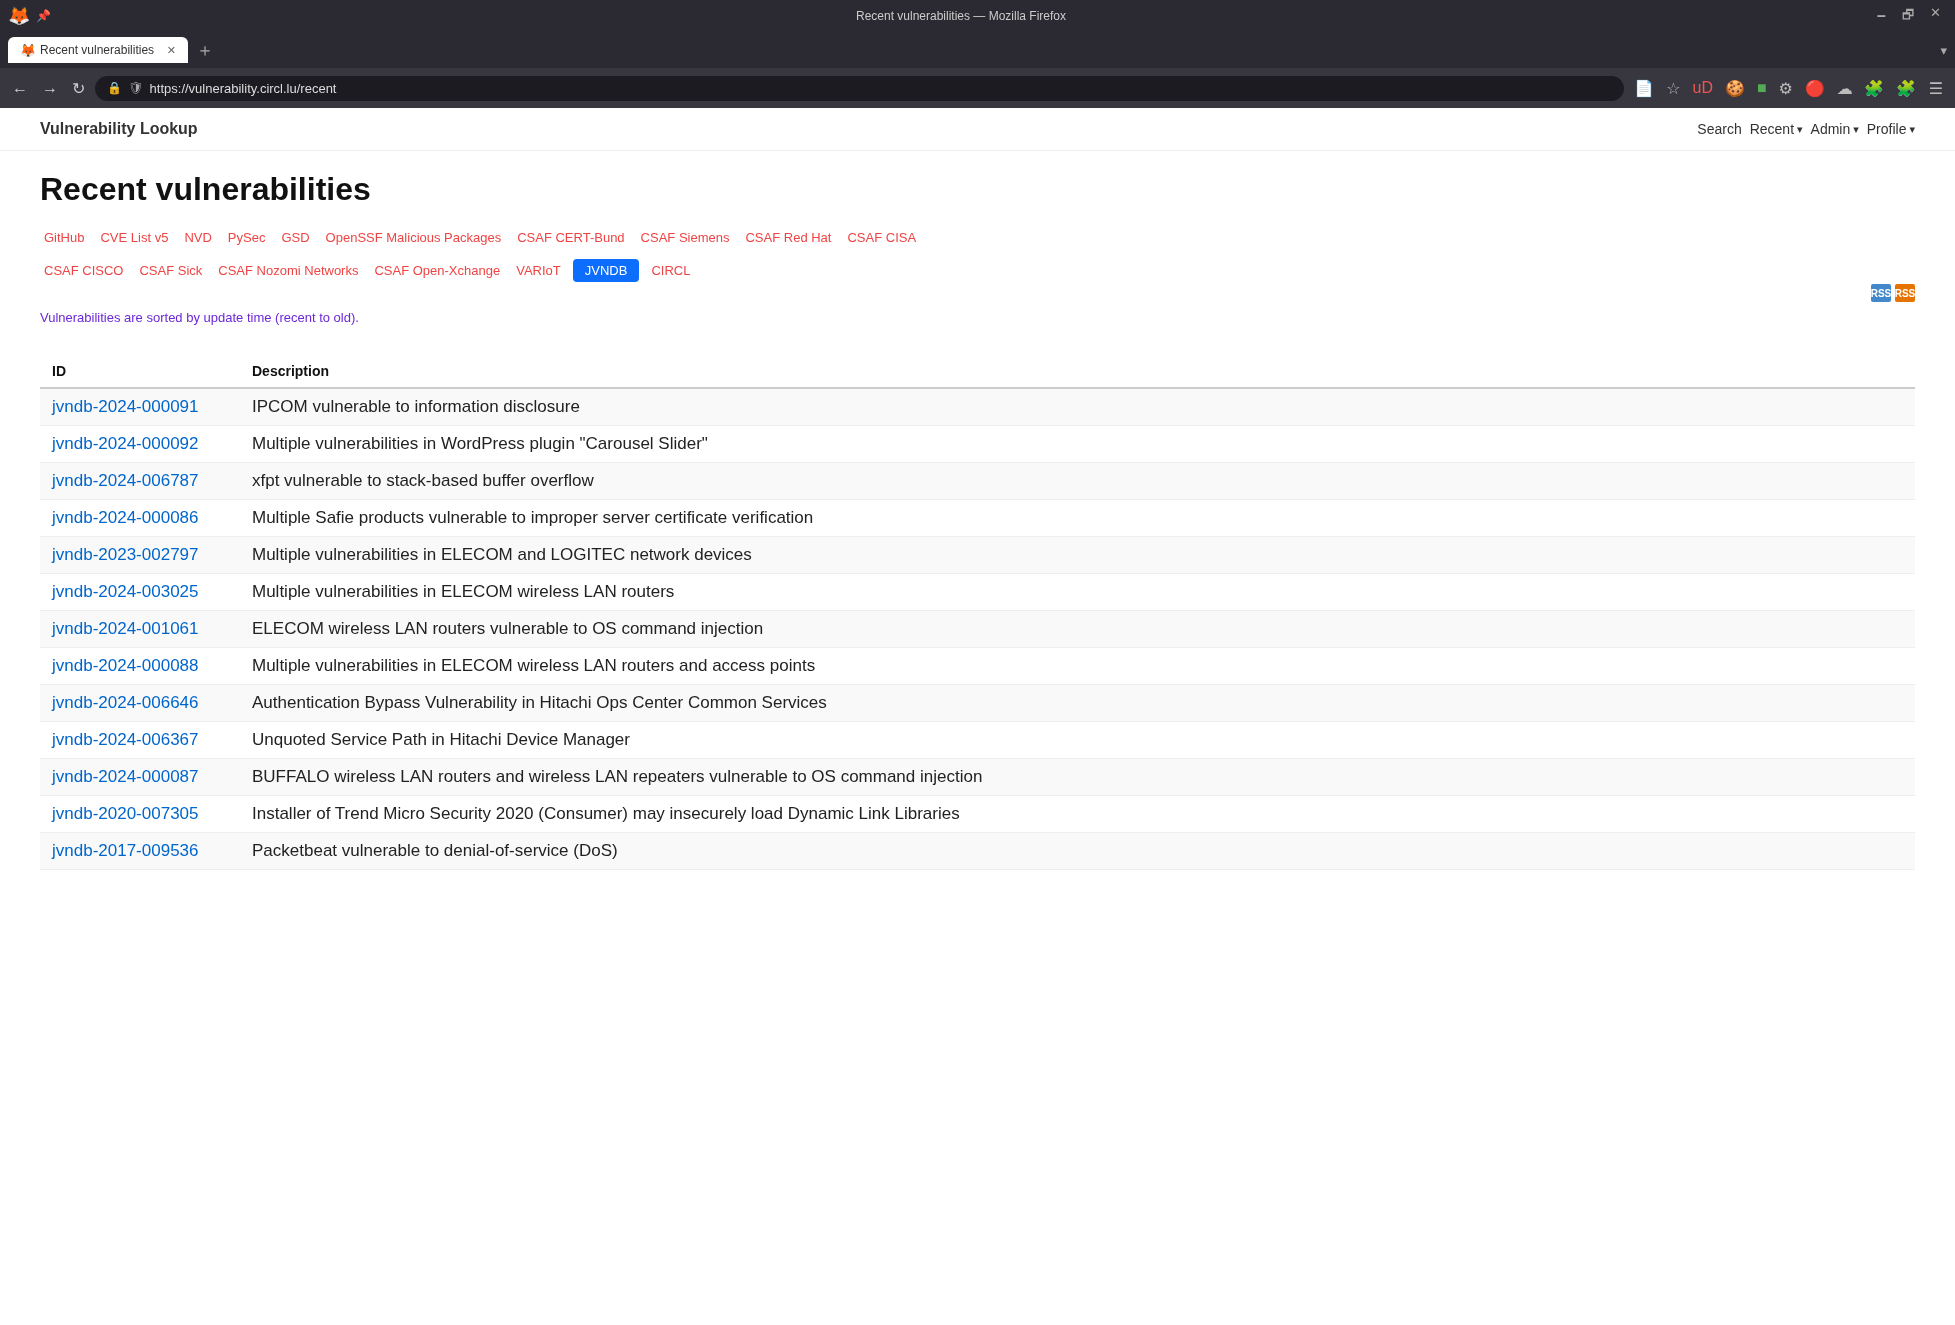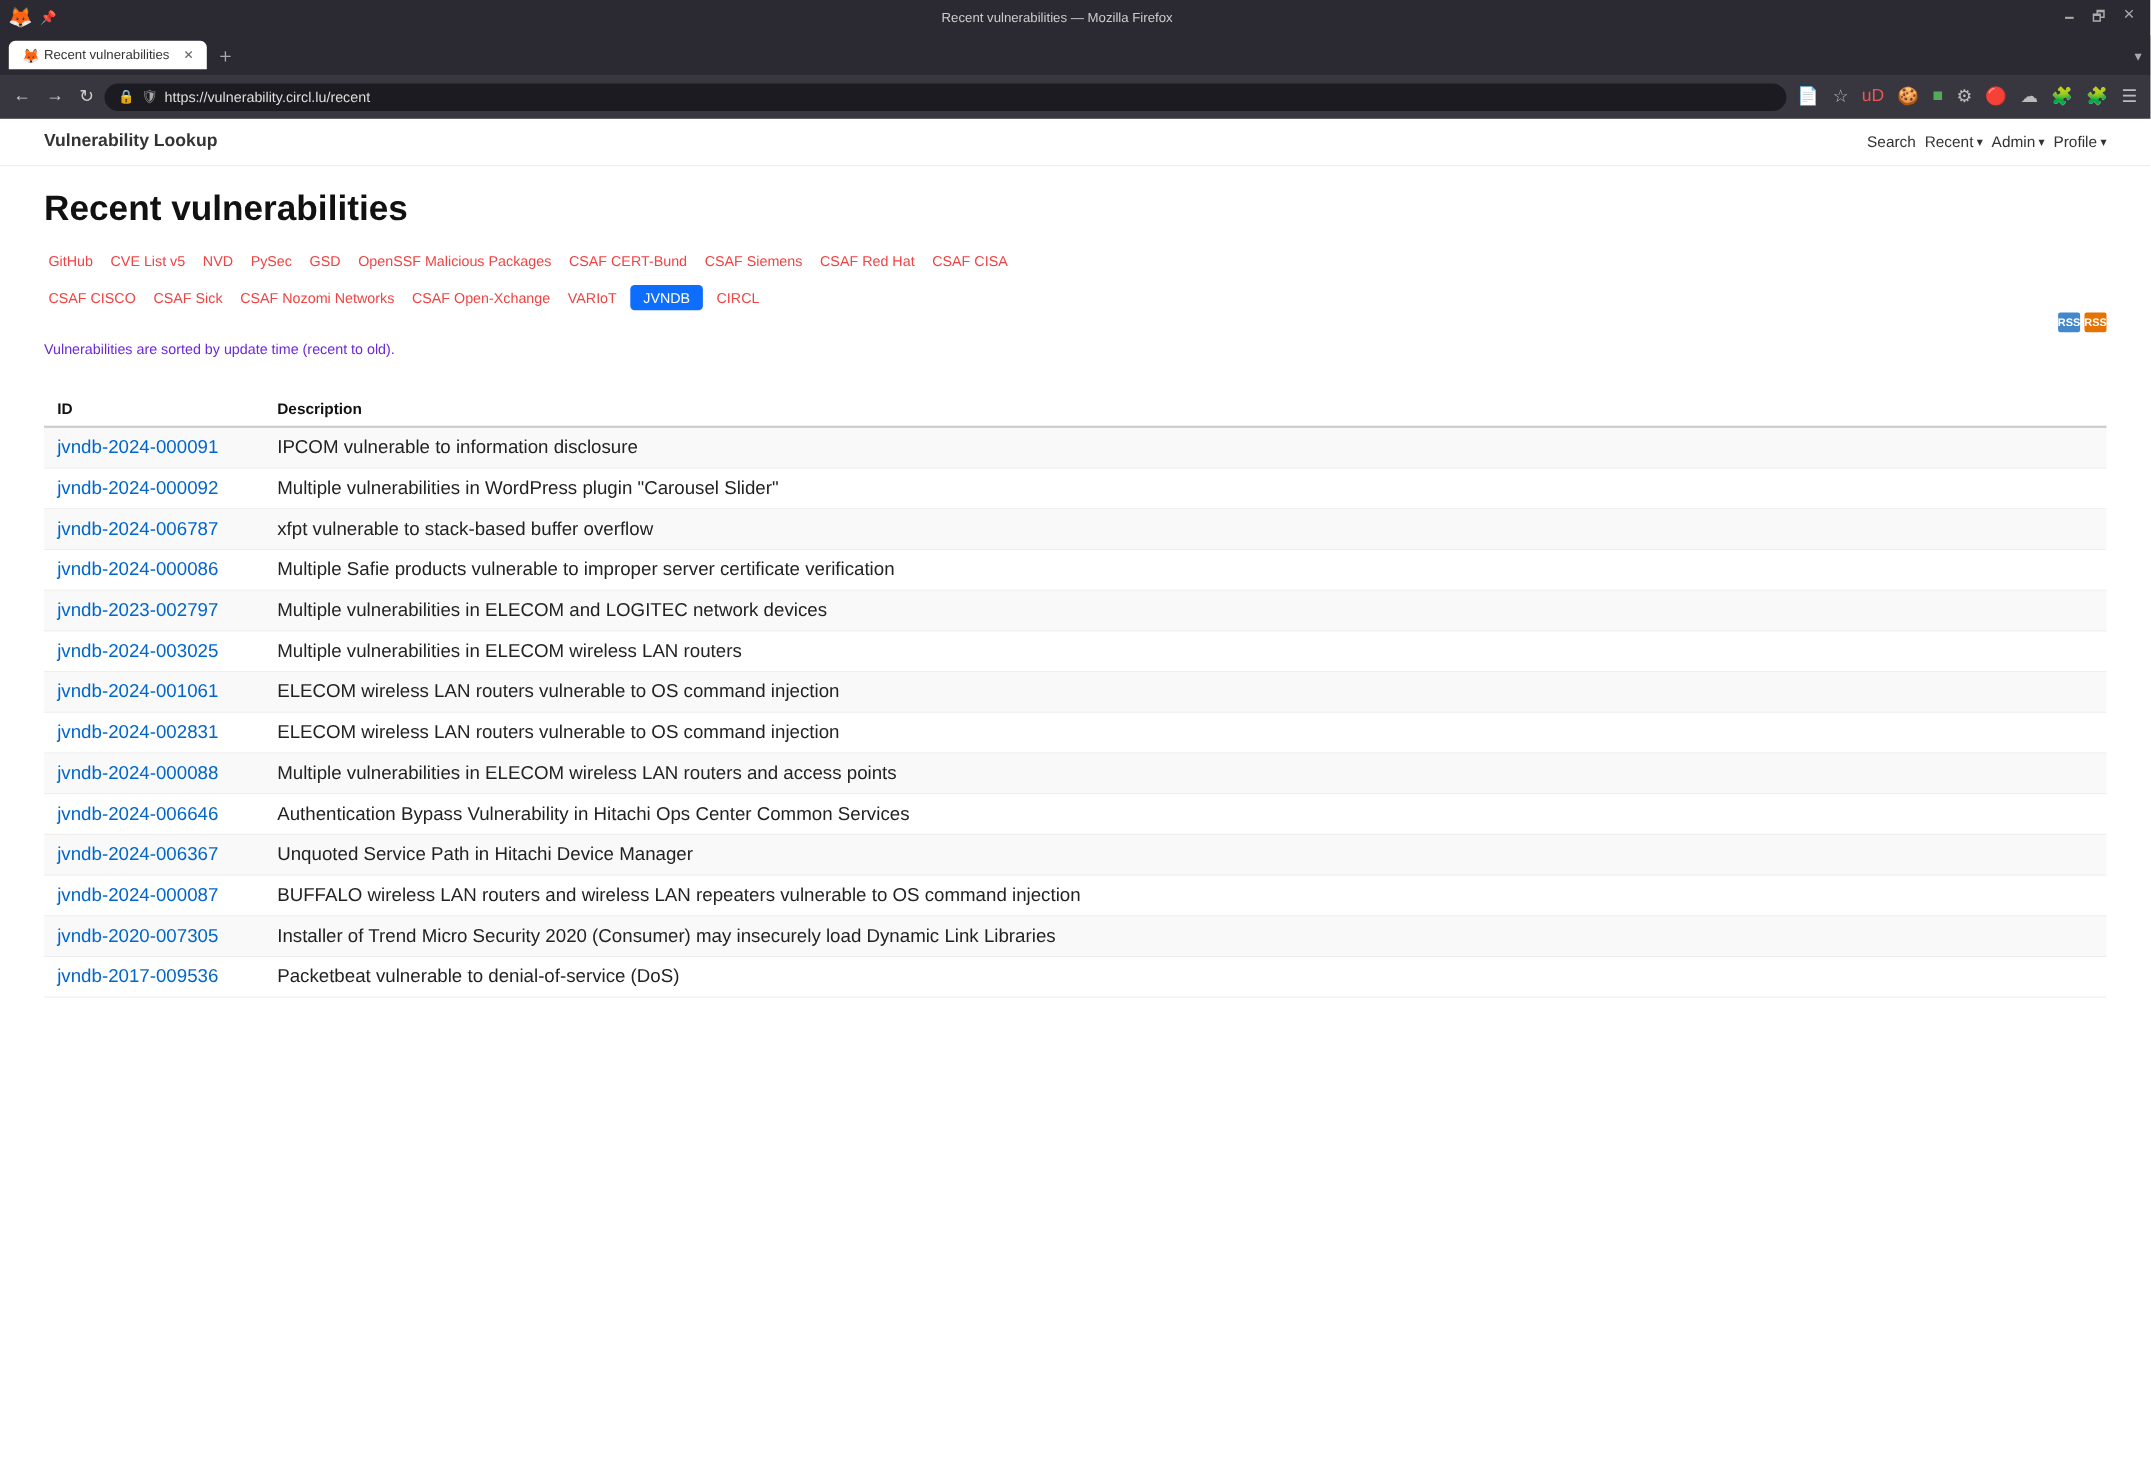--- a/index.html
+++ b/index.html
@@ -193,24 +193,20 @@
           </tr>
           <tr>
             <td class="col-id"><a href="#">jvndb-2024-003025</a></td>
             <td class="col-desc">Multiple vulnerabilities in ELECOM wireless LAN routers</td>
           </tr>
           <tr>
             <td class="col-id"><a href="#">jvndb-2024-001061</a></td>
             <td class="col-desc">ELECOM wireless LAN routers vulnerable to OS command injection</td>
           </tr>
           <tr>
-            <td class="col-id"><a href="#">jvndb-2024-002831</a></td>
-            <td class="col-desc">ELECOM wireless LAN routers vulnerable to OS command injection</td>
-          </tr>
-          <tr>
             <td class="col-id"><a href="#">jvndb-2024-000088</a></td>
             <td class="col-desc">Multiple vulnerabilities in ELECOM wireless LAN routers and access points</td>
           </tr>
           <tr>
             <td class="col-id"><a href="#">jvndb-2024-006646</a></td>
             <td class="col-desc">Authentication Bypass Vulnerability in Hitachi Ops Center Common Services</td>
           </tr>
           <tr>
             <td class="col-id"><a href="#">jvndb-2024-006367</a></td>
             <td class="col-desc">Unquoted Service Path in Hitachi Device Manager</td>

